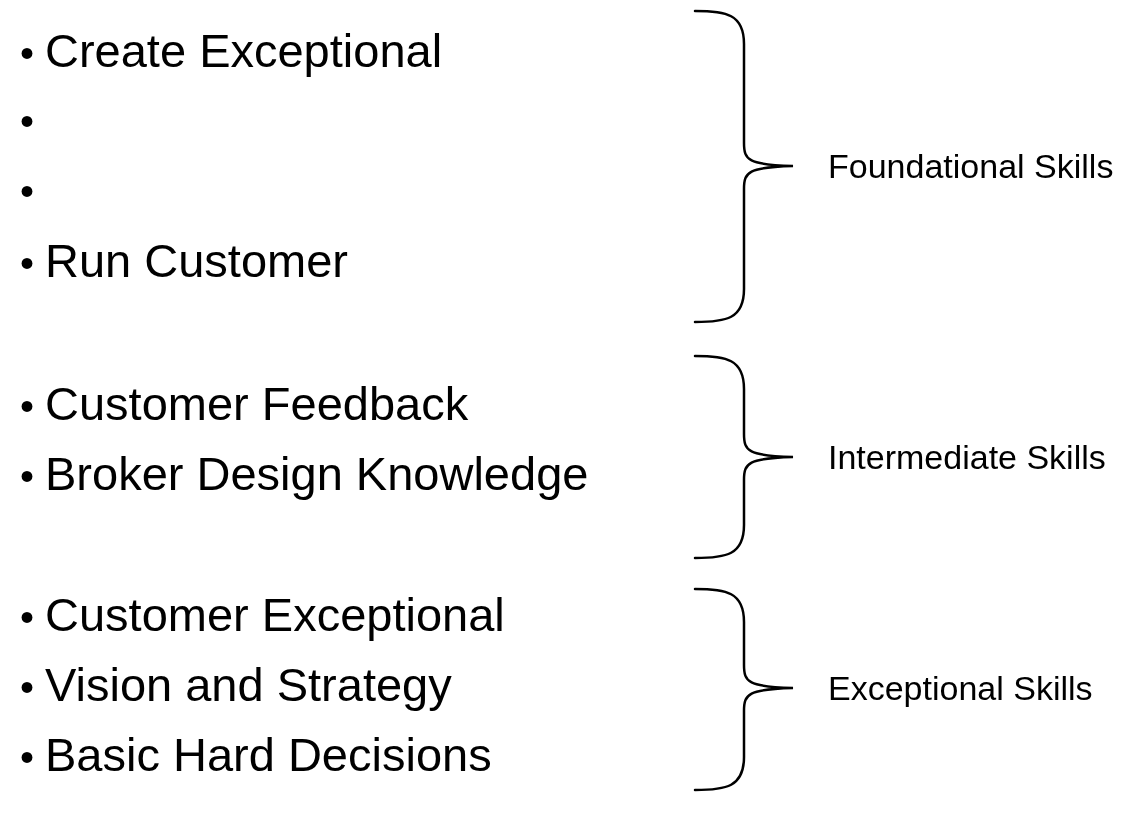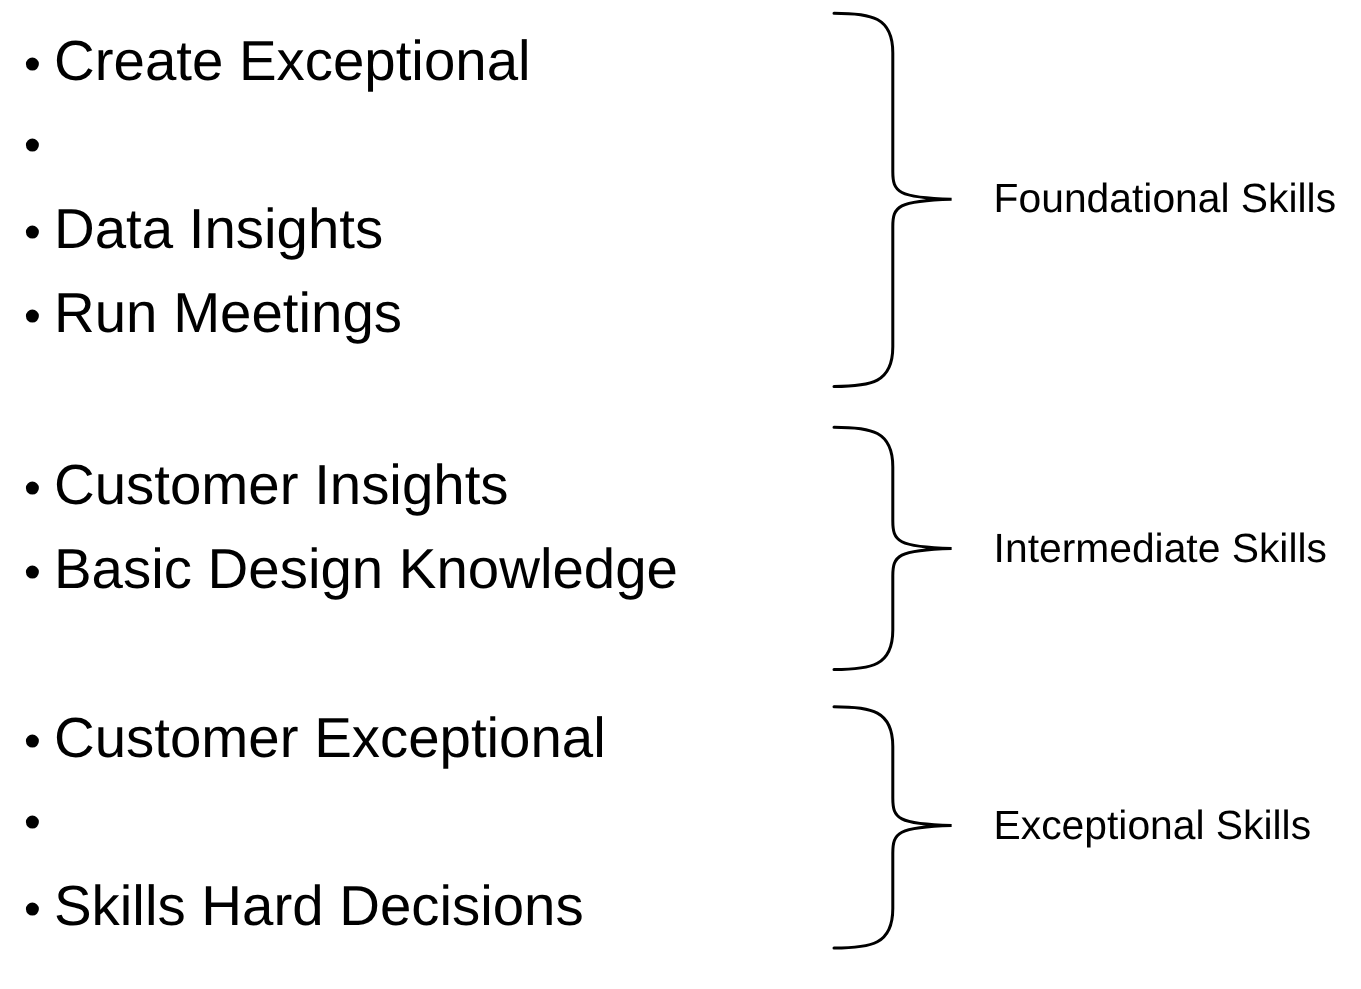--- a/index.html
+++ b/index.html
@@ -70,50 +70,50 @@
   <div class="group g1">
     <div class="item">
       <span class="bullet">•</span>
       <span class="text">Create Exceptional</span>
     </div>
     <div class="item">
       <span class="bullet">•</span>
     </div>
     <div class="item">
       <span class="bullet">•</span>
-      <span class="text">Data Insights</span>
     </div>
     <div class="item">
       <span class="bullet">•</span>
-      <span class="text">Run Meetings</span>
+      <span class="text">Run Customer</span>
     </div>
   </div>
 
   <div class="group g2">
     <div class="item">
       <span class="bullet">•</span>
-      <span class="text">Customer Insights</span>
+      <span class="text">Customer Feedback</span>
     </div>
     <div class="item">
       <span class="bullet">•</span>
-      <span class="text">Basic Design Knowledge</span>
+      <span class="text">Broker Design Knowledge</span>
     </div>
   </div>
 
   <div class="group g3">
     <div class="item">
       <span class="bullet">•</span>
       <span class="text">Customer Exceptional</span>
     </div>
     <div class="item">
       <span class="bullet">•</span>
+      <span class="text">Vision and Strategy</span>
     </div>
     <div class="item">
       <span class="bullet">•</span>
-      <span class="text">Skills Hard Decisions</span>
+      <span class="text">Basic Hard Decisions</span>
     </div>
   </div>
 
   <svg class="braces" width="1134" height="824" viewBox="0 0 1134 824" aria-hidden="true">
     <path d="M 695 11 C 726 11 744 14 744 44 L 744 143 C 744 160 748 164.8 793 166 C 748 167.2 744 172 744 189 L 744 289 C 744 319 726 322 695 322"></path>
     <path d="M 695 356 C 726 356 744 359 744 389 L 744 434 C 744 451 748 455.8 793 457 C 748 458.2 744 463 744 480 L 744 525 C 744 555 726 558 695 558"></path>
     <path d="M 695 589 C 726 589 744 592 744 622 L 744 665 C 744 682 748 686.8 793 688 C 748 689.2 744 694 744 711 L 744 757 C 744 787 726 790 695 790"></path>
   </svg>
 
   <div class="label l1">Foundational Skills</div>

